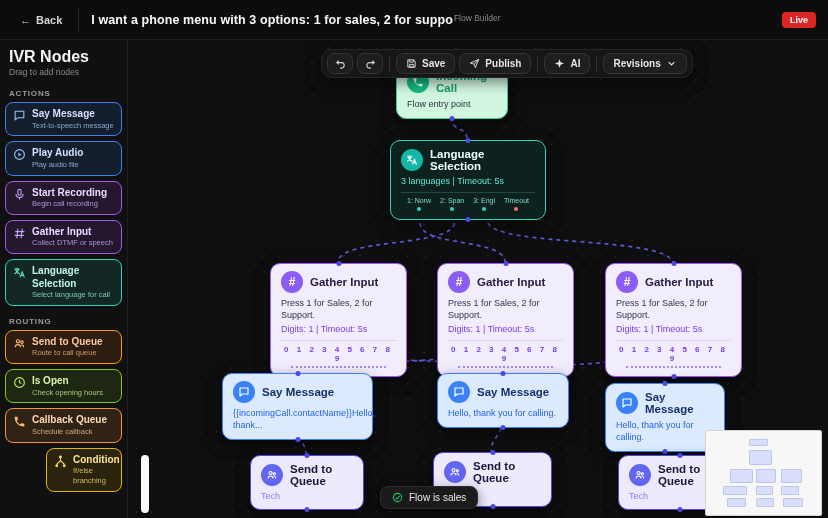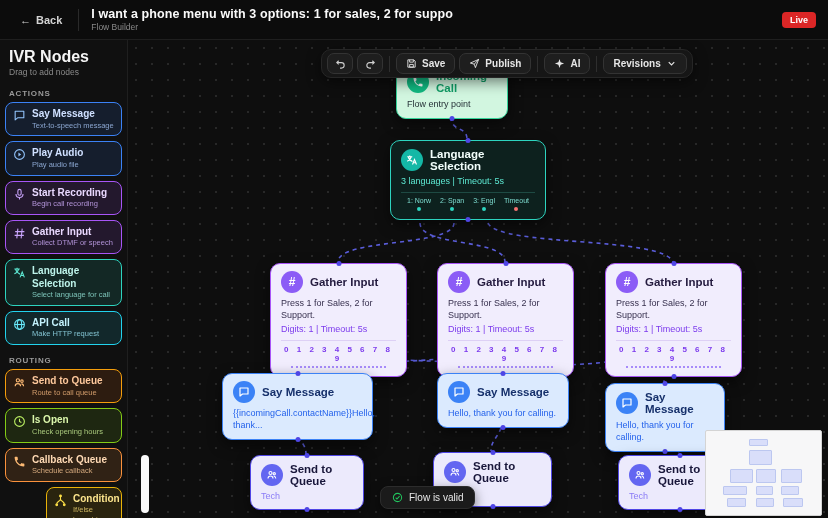--- a/index.html
+++ b/index.html
@@ -6,21 +6,21 @@
   html,body { width:828px; height:518px; overflow:hidden; background:#0a0a0a;
     font-family:"Liberation Sans","DejaVu Sans",sans-serif; color:#e5e5e5; }
   .app { position:relative; width:828px; height:518px; background:#0a0a0a; }
 
   
   .header { position:absolute; left:0; top:0; width:828px; height:40px; background:#0c0c0c;
     border-bottom:1px solid #1f1f1f; display:flex; align-items:center; padding:0 12px; z-index:60; }
   .back-btn { display:flex; align-items:center; gap:5px; color:#d4d4d4; font-size:11px; font-weight:bold;
     padding:5px 8px; border-radius:6px; cursor:pointer; }
   .hdr-sep { width:1px; height:22px; background:#2a2a2a; margin:0 12px 0 8px; }
-  .hdr-titles { display:flex; flex-direction:column; gap:1px; }
+  .hdr-titles { display:flex; flex-direction:row; gap:1px; }
   .hdr-title { font-size:12.5px; font-weight:bold; color:#fafafa; letter-spacing:.1px; }
   .hdr-sub { font-size:8.5px; color:#8a8a8a; }
   .live-badge { margin-left:auto; background:#dc2626; color:#fff; font-size:9px; font-weight:bold;
     padding:3px 8px; border-radius:4px; }
 
   
   .sidebar { position:absolute; left:0; top:40px; width:128px; height:478px; background:#101010;
     border-right:1px solid #1f1f1f; z-index:55; overflow:hidden; padding:8px 5px; }
   .sb-title { font-size:16px; font-weight:bold; color:#f5f5f5; padding:0 4px; }
   .sb-sub { font-size:8.5px; color:#8a8a8a; padding:1px 4px 6px; }
@@ -184,31 +184,20 @@
       <svg class="si-icon" viewBox="0 0 24 24" fill="none" stroke="currentColor" stroke-width="2">
           <path d="M2.5 5.5h10M7.5 3v2.5M10.5 5.5c-1 4-4 7.5-8 9M4.5 5.5c1 4 4.5 8 8.5 9.5"></path>
           <path d="M13 21l4-10 4 10M14.5 17.5h5"></path>
         </svg>
       <div>
           <div class="si-label">Language Selection</div>
       <div class="si-desc">Select language for call</div>
         </div>
     </div>
 
-    <div class="si si-cyan">
-      <svg class="si-icon" viewBox="0 0 24 24" fill="none" stroke="currentColor" stroke-width="2">
-          <circle cx="12" cy="12" r="9"></circle>
-          <ellipse cx="12" cy="12" rx="4" ry="9"></ellipse>
-          <path d="M3 12h18"></path>
-        </svg>
-      <div>
-          <div class="si-label">API Call</div>
-      <div class="si-desc">Make HTTP request</div>
-        </div>
-    </div>
 
     <div class="sb-section">ROUTING</div>
 
     <div class="si si-orange">
       <svg class="si-icon" viewBox="0 0 24 24" fill="none" stroke="currentColor" stroke-width="2">
           <circle cx="9" cy="8" r="3"></circle>
           <circle cx="16.5" cy="9.5" r="2.3"></circle>
           <path d="M4 19c0-3 2.2-5 5-5s5 2 5 5M15.5 14.5c2.3.2 4 2.1 4 4.5"></path>
         </svg>
       <div>
@@ -479,21 +468,21 @@
         <div class="n-title">Send to Queue</div>
       </div>
       <div class="n-meta">Tech</div>
     </div>
 
     <div class="toast">
       <svg viewBox="0 0 24 24" fill="none" stroke="currentColor" stroke-width="2.2">
           <circle cx="12" cy="12" r="9"></circle>
           <path d="M8 12.5l2.8 2.8L16.5 9"></path>
         </svg>
-      <span>Flow is valid</span>
+      <span>Flow is sales</span>
     </div>
 
     <div class="v-scroll"></div>
 
     <div class="minimap">
       <div class="mm-rect" style="left:37%;top:10%;width:17%;height:8%;"></div>
       <div class="mm-rect" style="left:37%;top:23%;width:20%;height:17%;"></div>
       <div class="mm-rect" style="left:21%;top:45%;width:20%;height:17%;"></div>
       <div class="mm-rect" style="left:43.5%;top:45%;width:17%;height:17%;"></div>
       <div class="mm-rect" style="left:65%;top:45%;width:18.5%;height:17%;"></div>

